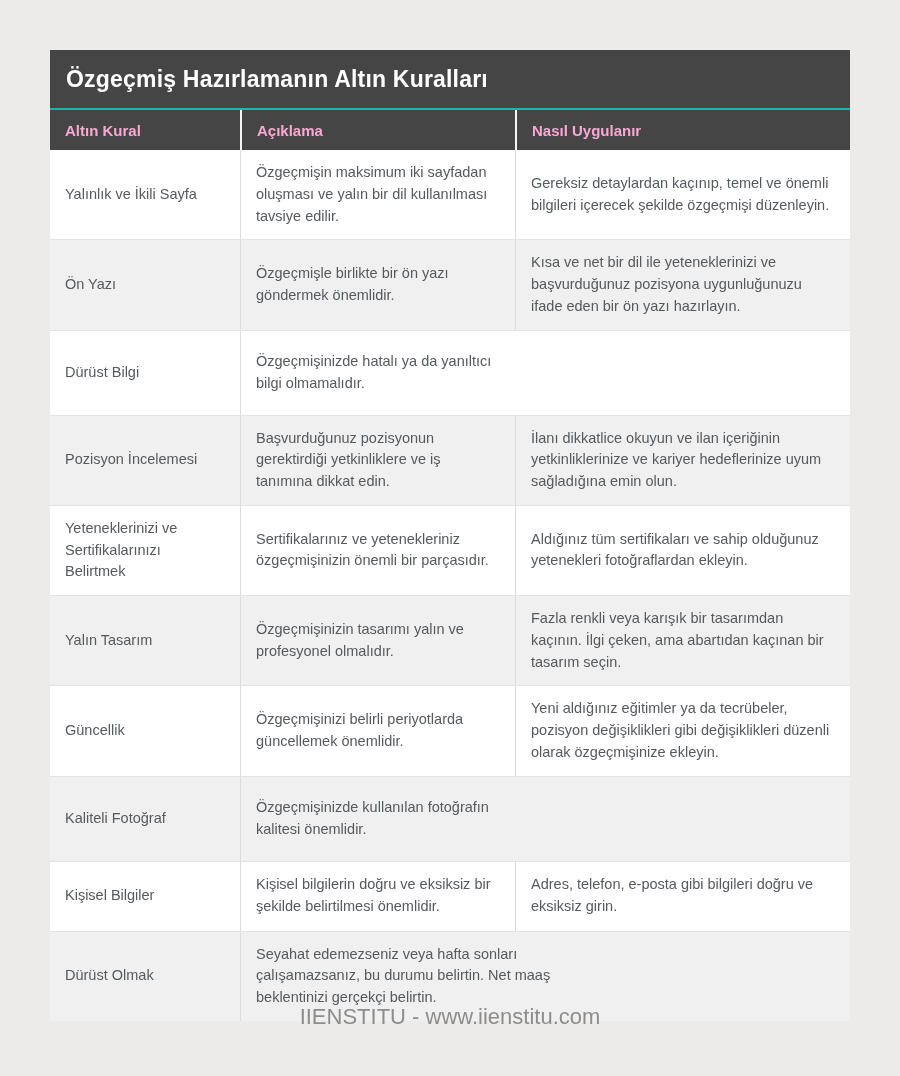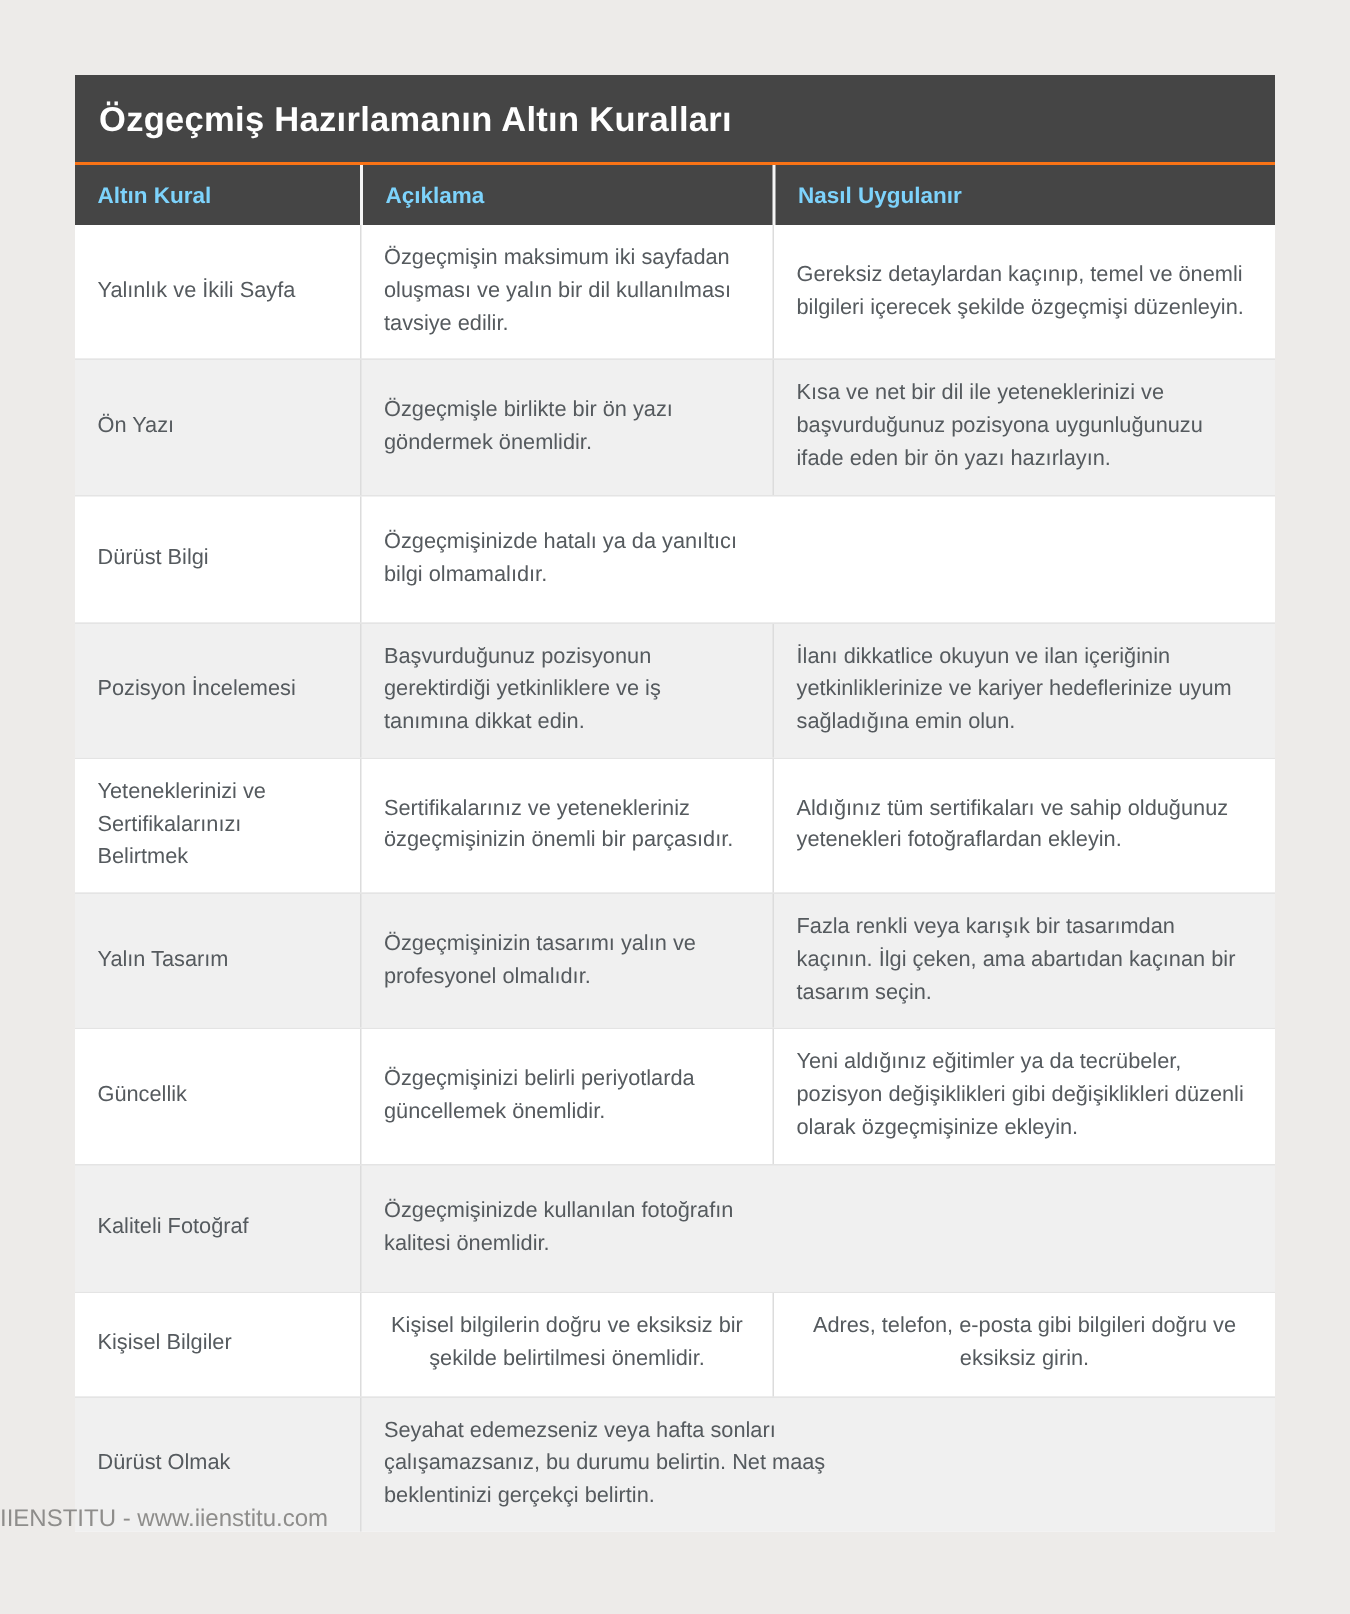--- a/index.html
+++ b/index.html
@@ -17,71 +17,72 @@
     top: 50px;
     width: 800px;
     background: #ffffff;
   }
   .title-bar {
     background: #454545;
     height: 60px;
     display: flex;
     align-items: center;
     padding: 0 16px;
-    border-bottom: 2px solid #f97316;
+    border-bottom: 2px solid #14b8a6;
   }
   .title-bar h1 {
     color: #ffffff;
     font-size: 23px;
     font-weight: bold;
     letter-spacing: 0.2px;
   }
   .header-row {
     display: flex;
     background: #454545;
     height: 40px;
   }
   .header-row .cell {
-    color: #7dd3fc;
+    color: #f9a8d4;
     font-size: 15px;
     font-weight: bold;
     display: flex;
     align-items: center;
     padding: 0 15px;
   }
   .header-row .cell + .cell { border-left: 2px solid #f5f5f5; }
   .row {
     display: flex;
     min-height: 85px;
     background: #ffffff;
     border-top: 1px solid #e4e4e4;
   }
   .row:first-child { border-top: none; }
   .row:nth-child(even) { background: #f0f0f0; }
-  .row:nth-child(9)  { min-height: 70px; text-align: center; }
+  .row:nth-child(9)  { min-height: 70px; }
   .row:nth-child(10) { min-height: 79px; }
   .cell.col1 { width: 23.75%; flex: 0 0 23.75%; }
   .cell.col2 { width: 34.375%; flex: 0 0 34.375%; }
   .cell.col3 { width: 41.875%; flex: 0 0 41.875%; }
   .row .cell {
     display: flex;
     align-items: center;
     padding: 12px 15px;
     font-size: 14.5px;
     line-height: 1.5;
     color: #555a5e;
   }
   .row .cell + .cell { border-left: 1px solid #dcdcdc; }
   .footer {
     position: absolute;
     left: 0;
     top: 1004px;
     width: 900px;
+    text-align: center;
     color: #8e8d8b;
-    font-size: 16px;
+    font-size: 22px;
   }
 </style>
 </head>
 <body>
 
 <div class="page">
   <div class="card">
 
     <div class="title-bar">
       <h1>Özgeçmiş Hazırlamanın Altın Kuralları</h1>

